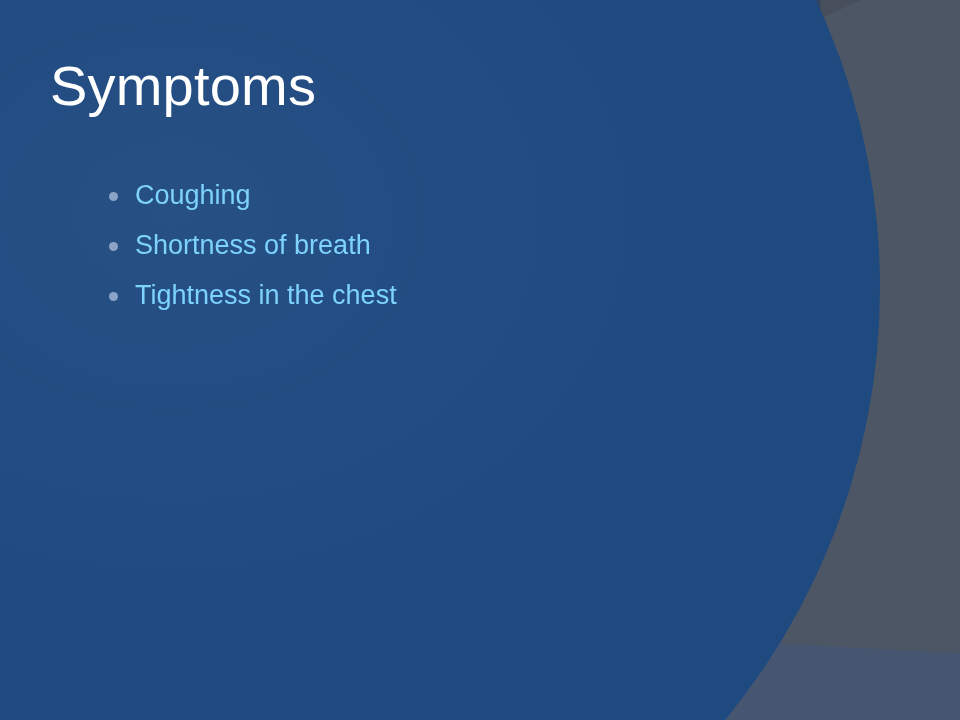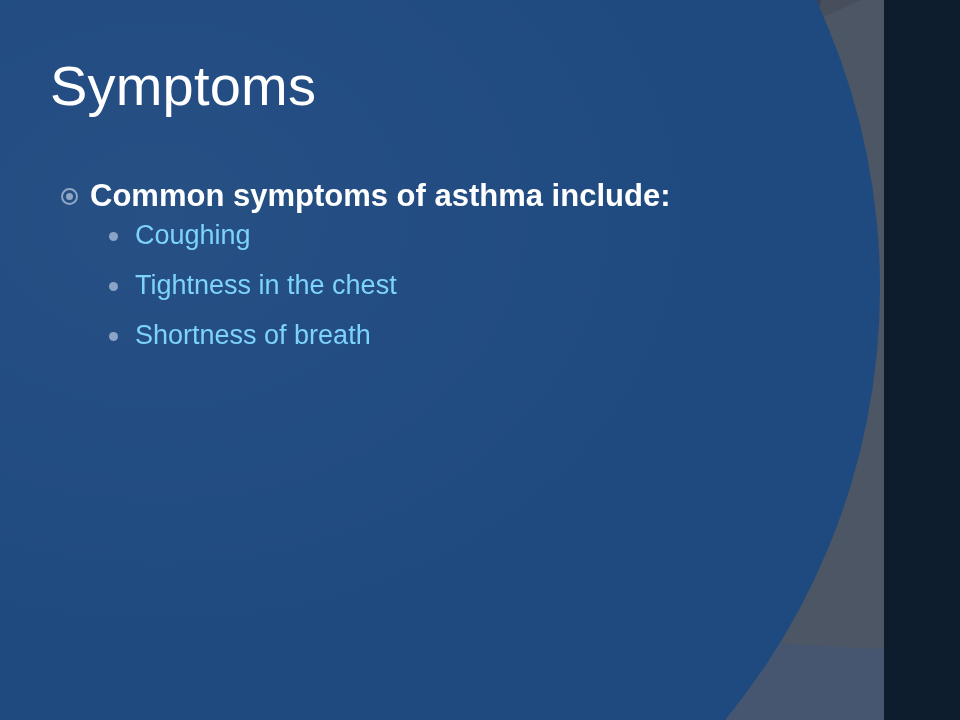--- a/index.html
+++ b/index.html
@@ -3,21 +3,21 @@
 <meta charset="utf-8">
 <title>Symptoms</title>
 <style>
   html, body {
     margin: 0;
     padding: 0;
     background: #0e1d2e;
   }
   #slide {
     position: relative;
-    width: 884px;
+    width: 960px;
     height: 720px;
     overflow: hidden;
     font-family: "Liberation Sans", "DejaVu Sans", sans-serif;
     background: #34455f; 
     -webkit-font-smoothing: antialiased;
   }
 
   
   .bg-layer {
     position: absolute;
@@ -200,48 +200,41 @@
     <div class="shape-blue-plate"></div>
     <div class="shape-sheen"></div>
   </div>
 
   <div class="content">
 
     <div class="slide-title">Symptoms</div>
 
     <div class="body-list">
 
-      <div class="lvl1">
-        <span class="marker">
-          <span class="ring"></span>
-          <span class="dot"></span>
-        </span>
-        <span class="text">Common symptoms of asthma include:</span>
-      </div>
 
       <div class="lvl2-group">
 
         <div class="lvl2">
           <span class="marker">
             <span class="dot"></span>
           </span>
           <span class="text">Coughing</span>
         </div>
 
 
         <div class="lvl2">
           <span class="marker">
             <span class="dot"></span>
           </span>
-          <span class="text">Tightness in the chest</span>
+          <span class="text">Shortness of breath</span>
         </div>
 
         <div class="lvl2">
           <span class="marker">
             <span class="dot"></span>
           </span>
-          <span class="text">Shortness of breath</span>
+          <span class="text">Tightness in the chest</span>
         </div>
 
       </div>
     </div>
   </div>
 </div>
 
 </body></html>

